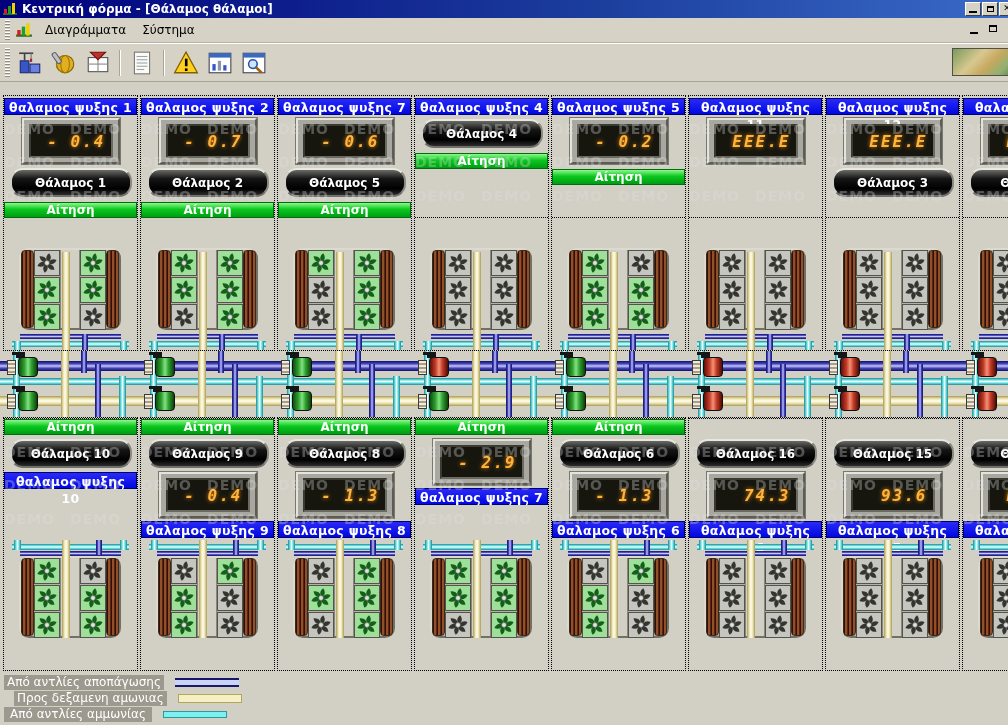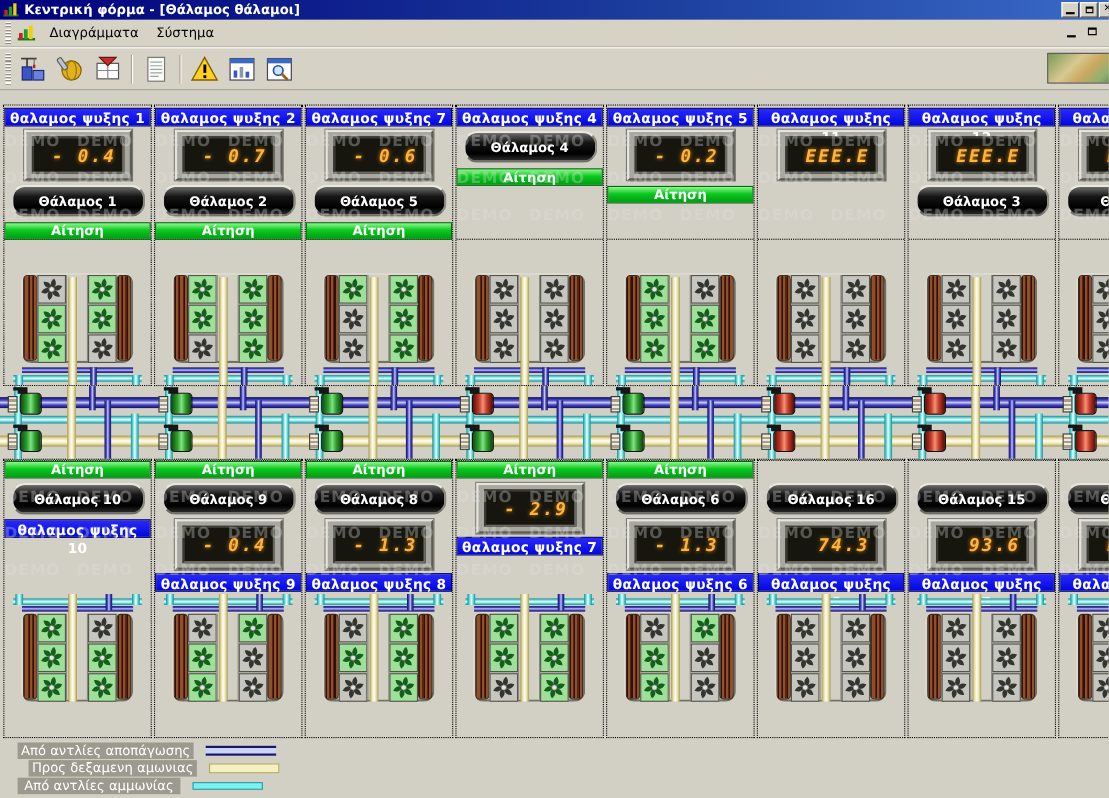--- a/index.html
+++ b/index.html
@@ -126,21 +126,21 @@
   .valve{position:absolute;width:34px;height:24px;z-index:5;left:4px;cursor:pointer;}
   .valve .fl{position:absolute;left:0;top:5px;width:9px;height:15px;border:1px solid #3a3a3a;
     background:repeating-linear-gradient(180deg,#f2ead8 0 2px,#a89e8c 2px 4px);}
   .valve .bd{position:absolute;left:11px;top:2px;width:20px;height:20px;border:1px solid #101010;border-radius:4px;}
   .valve.green .bd{background:linear-gradient(90deg,#0f4f0f,#2f9f2f 30%,#82e282 50%,#2f9f2f 70%,#0c400c);}
   .valve.red .bd{background:linear-gradient(90deg,#5f0f08,#c23a28 30%,#f29276 50%,#c23a28 70%,#4f0c06);}
   .valve .hd{position:absolute;left:9px;top:-3px;width:9px;height:6px;background:#161616;}
   .valve .hd:before{content:"";position:absolute;left:-4px;top:0;width:5px;height:3px;background:#161616;}
 
   
-  .legend{margin-top:4px;padding-left:16px;font-size:12px;}
+  .legend{margin-top:4px;padding-left:4px;font-size:12px;}
   .lrow{height:15px;margin-bottom:1px;display:flex;align-items:center;}
   .llabel{display:inline-block;min-width:148px;text-align:center;background:#9c9a8e;color:#fff;
     padding:0 3px;height:15px;line-height:15px;}
   .lrow:nth-child(2) .llabel{margin-left:10px;min-width:138px;}
   .lline{display:inline-block;width:64px;margin-left:11px;}
   .sw-navy{height:9px;border-top:2px solid #18186a;border-bottom:2px solid #18186a;background:#ccd4f6;}
   .sw-cyan{height:7px;background:#7ff0f0;border:1px solid #2a9aa0;}
   .sw-cream{height:9px;background:#f6efc2;border:1px solid #b0a860;}
 </style>
 </head>

